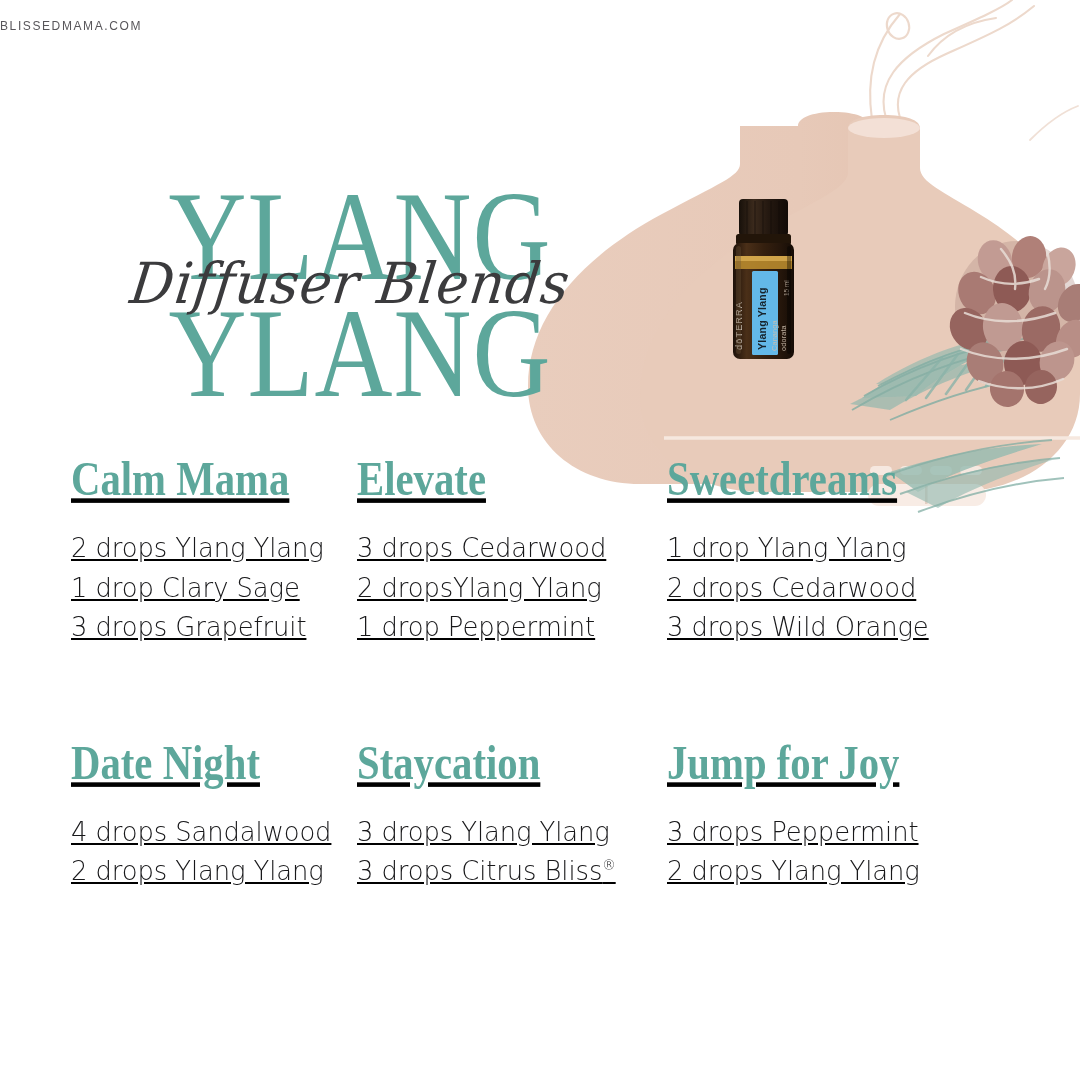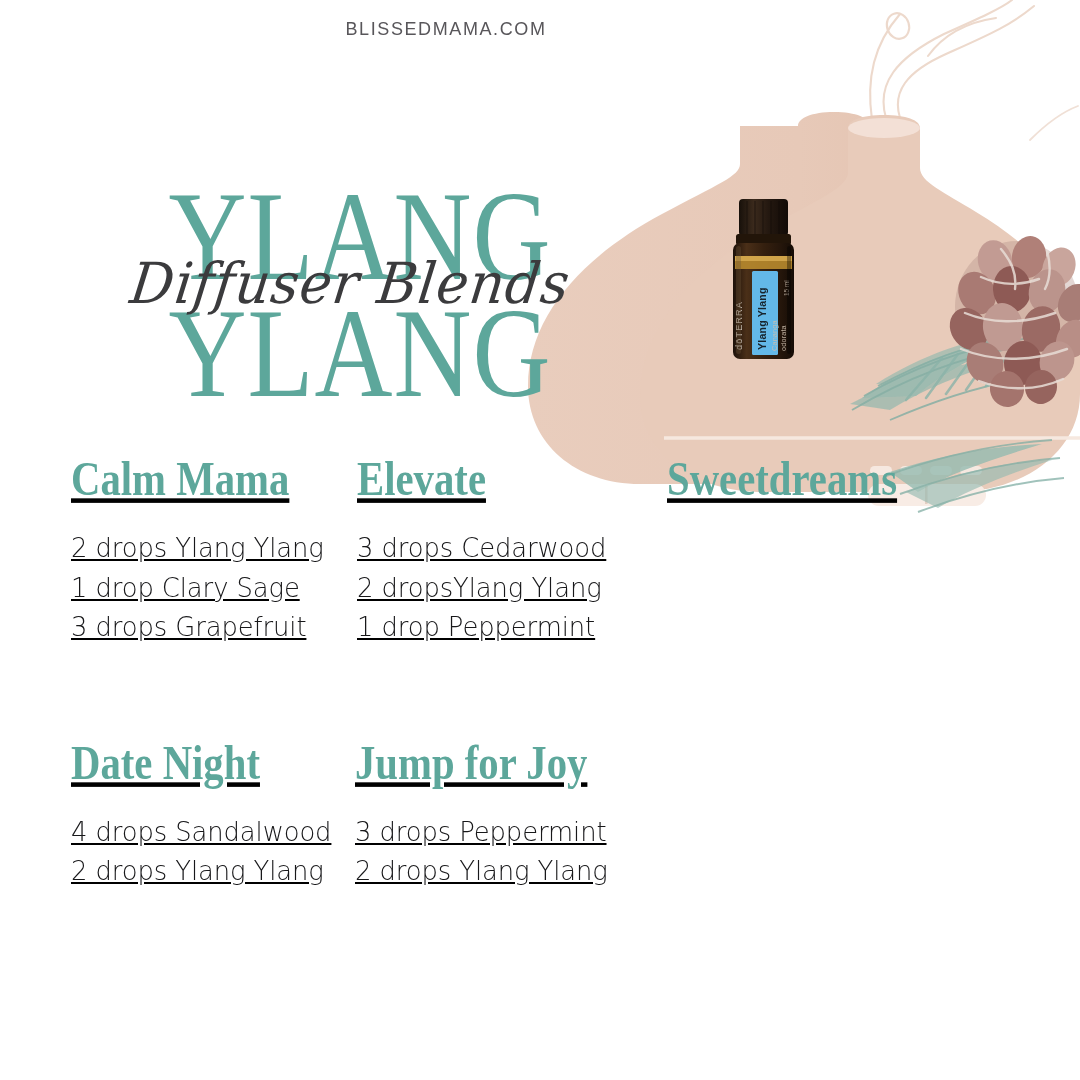--- a/index.html
+++ b/index.html
@@ -12,23 +12,23 @@
   .canvas {
     position:relative;
     width:1080px; height:1080px;
     background:#ffffff;
     overflow:hidden;
   }
 
   
   .site-url {
     position:absolute; top:19px; left:0; width:892px;
-    text-align:center;
+    text-align:left;
     font-family:"Liberation Sans", sans-serif;
-    font-size:18px;
+    font-size:12px;
     letter-spacing:1.6px;
     color:#58565a;
     font-weight:400;
   }
 
   
   .art { position:absolute; top:0; left:0; width:1080px; height:1080px; pointer-events:none; }
 
   
   .headline-wrap { position:absolute; left:0; top:178px; width:720px; }
@@ -316,34 +316,46 @@
         <div class="blend-title">Elevate</div>
         <ul class="blend-list">
           <li>3 drops Cedarwood</li>
           <li>2 dropsYlang Ylang</li>
           <li>1 drop Peppermint</li>
         </ul>
       </div>
 
       <div class="cell cell-3">
         <div class="blend-title">Sweetdreams</div>
+        <ul class="blend-list">
+          <li>1 drop Ylang Ylang</li>
+          <li>2 drops Cedarwood</li>
+          <li>3 drops Wild Orange</li>
+        </ul>
       </div>
 
     </div>
 
     <div class="row row-2">
 
       <div class="cell cell-1">
         <div class="blend-title">Date Night</div>
         <ul class="blend-list">
           <li>4 drops Sandalwood</li>
           <li>2 drops Ylang Ylang</li>
         </ul>
       </div>
 
+      <div class="cell cell-2">
+        <div class="blend-title">Staycation</div>
+        <ul class="blend-list">
+          <li>3 drops Ylang Ylang</li>
+          <li>3 drops Citrus Bliss<sup>®</sup></li>
+        </ul>
+      </div>
 
       <div class="cell cell-3">
         <div class="blend-title">Jump for Joy</div>
         <ul class="blend-list">
           <li>3 drops Peppermint</li>
           <li>2 drops Ylang Ylang</li>
         </ul>
       </div>
 
     </div>

